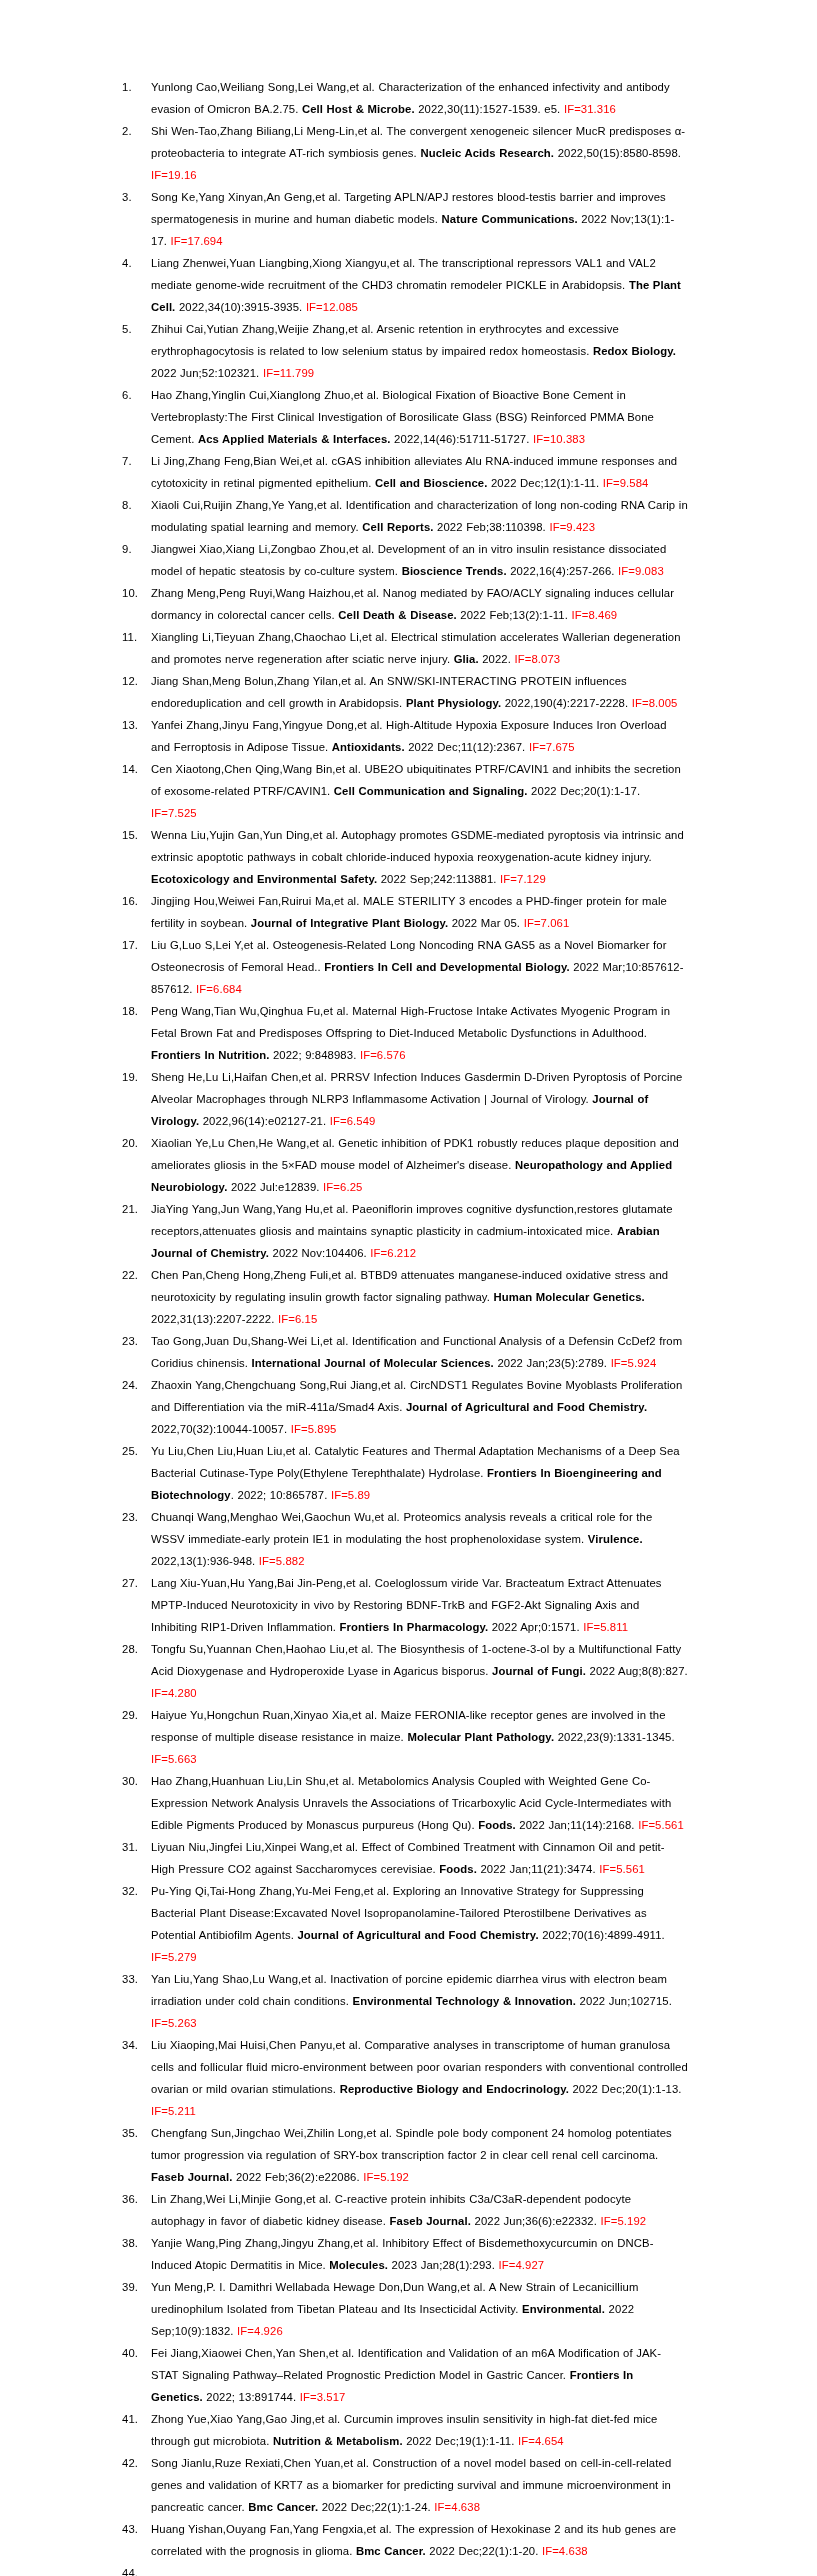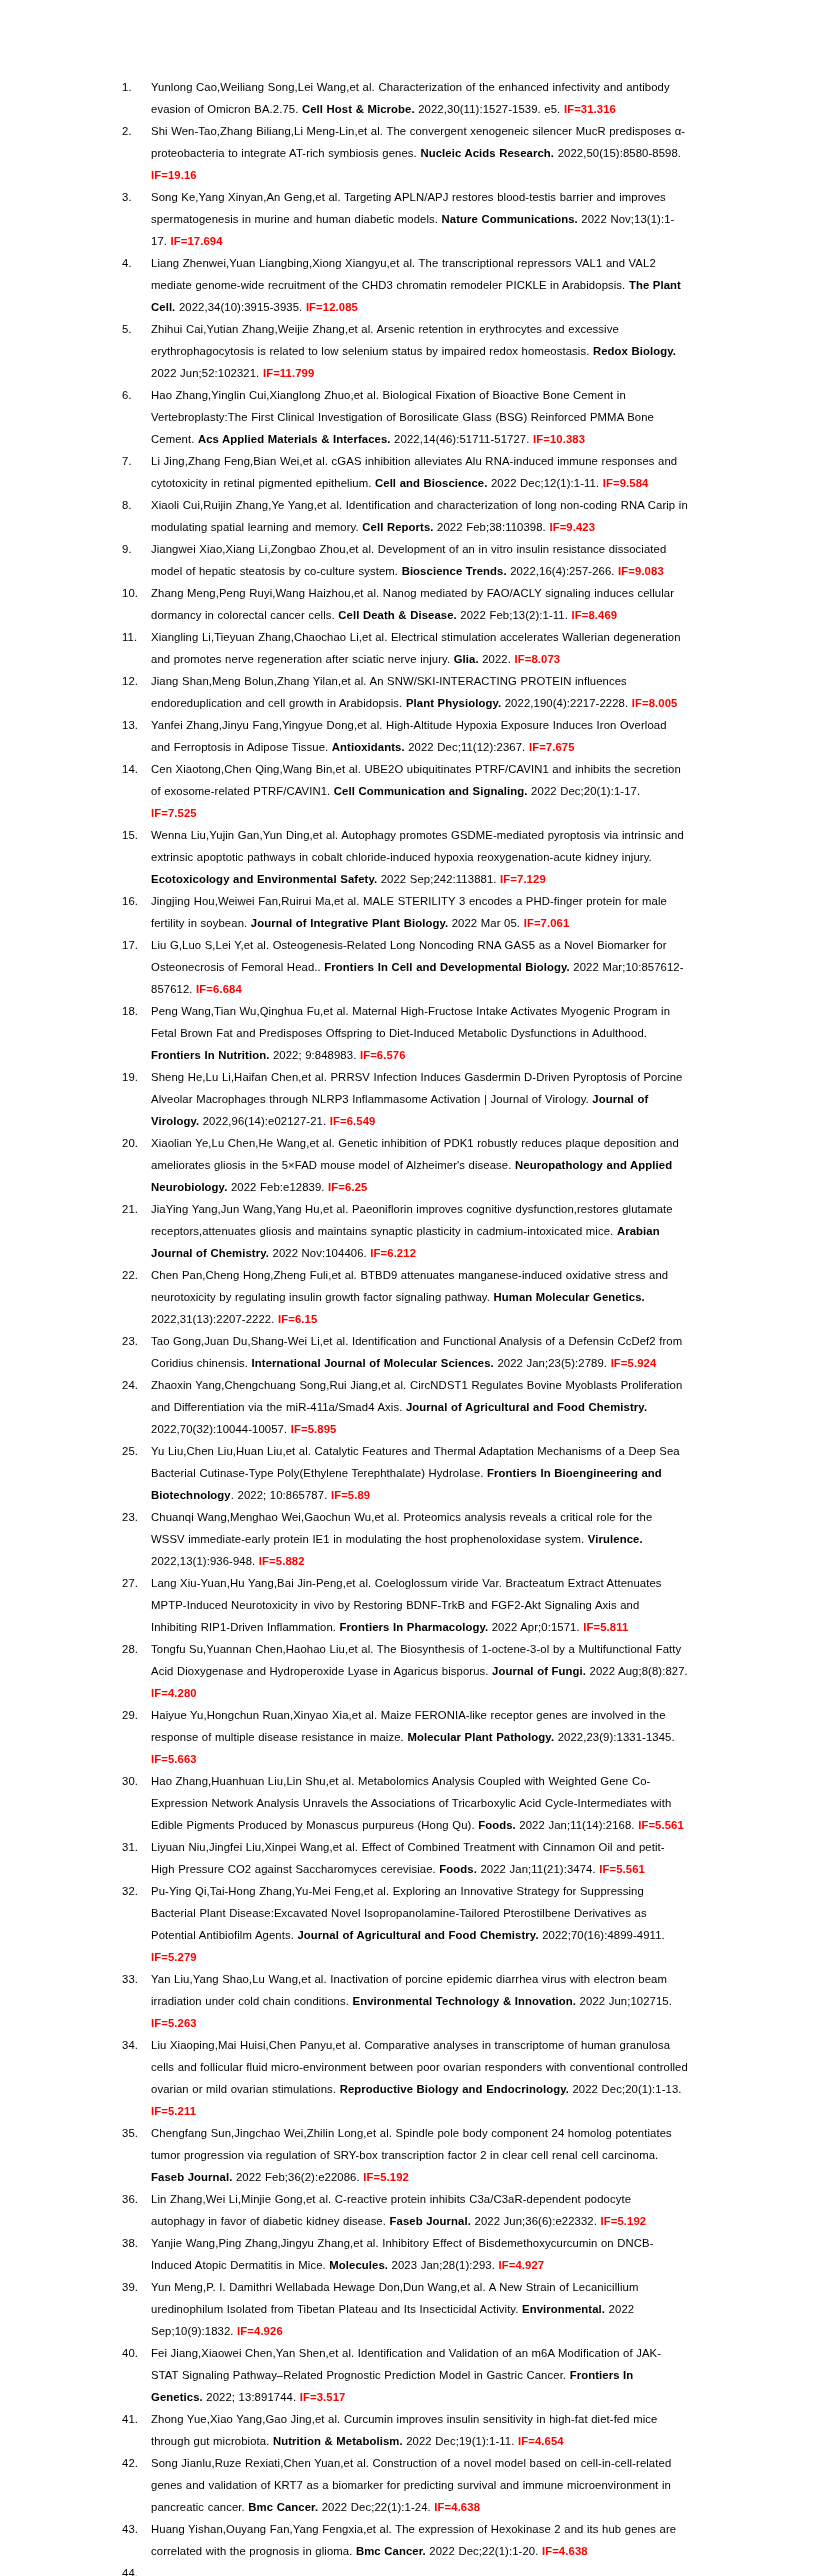--- a/index.html
+++ b/index.html
@@ -28,21 +28,21 @@
   }
   .pub .body {
     flex: 1;
     word-spacing: 0.3px;
   }
   .journal {
     font-weight: 700;
     text-align: center;
   }
   .if {
-    font-weight: 700;
+    font-weight: 400;
     color: #ff0000;
   }
 </style>
 </head>
 <body>
 
 <main class="doc" id="publication-list">
   <div class="pub">
     <span class="num">1.</span>
     <span class="body"><span class="txt">Yunlong Cao,Weiliang Song,Lei Wang,et al. Characterization of the enhanced infectivity and antibody evasion of Omicron BA.2.75. </span><span class="journal">Cell Host &amp; Microbe.</span><span class="tail"> 2022,30(11):1527-1539. e5. </span><span class="if">IF=31.316</span></span>
@@ -133,21 +133,21 @@
     <span class="body"><span class="txt">Peng Wang,Tian Wu,Qinghua Fu,et al. Maternal High-Fructose Intake Activates Myogenic Program in Fetal Brown Fat and Predisposes Offspring to Diet-Induced Metabolic Dysfunctions in Adulthood. </span><span class="journal">Frontiers In Nutrition.</span><span class="tail"> 2022; 9:848983. </span><span class="if">IF=6.576</span></span>
   </div>
 
   <div class="pub">
     <span class="num">19.</span>
     <span class="body"><span class="txt">Sheng He,Lu Li,Haifan Chen,et al. PRRSV Infection Induces Gasdermin D-Driven Pyroptosis of Porcine Alveolar Macrophages through NLRP3 Inflammasome Activation | Journal of Virology. </span><span class="journal">Journal of Virology.</span><span class="tail"> 2022,96(14):e02127-21. </span><span class="if">IF=6.549</span></span>
   </div>
 
   <div class="pub">
     <span class="num">20.</span>
-    <span class="body"><span class="txt">Xiaolian Ye,Lu Chen,He Wang,et al. Genetic inhibition of PDK1 robustly reduces plaque deposition and ameliorates gliosis in the 5×FAD mouse model of Alzheimer's disease. </span><span class="journal">Neuropathology and Applied Neurobiology.</span><span class="tail"> 2022 Feb:e12839. </span><span class="if">IF=6.25</span></span>
+    <span class="body"><span class="txt">Xiaolian Ye,Lu Chen,He Wang,et al. Genetic inhibition of PDK1 robustly reduces plaque deposition and ameliorates gliosis in the 5×FAD mouse model of Alzheimer's disease. </span><span class="journal">Neuropathology and Applied Neurobiology.</span><span class="tail"> 2022 Jul:e12839. </span><span class="if">IF=6.25</span></span>
   </div>
 
   <div class="pub">
     <span class="num">21.</span>
     <span class="body"><span class="txt">JiaYing Yang,Jun Wang,Yang Hu,et al. Paeoniflorin improves cognitive dysfunction,restores glutamate receptors,attenuates gliosis and maintains synaptic plasticity in cadmium-intoxicated mice. </span><span class="journal">Arabian Journal of Chemistry.</span><span class="tail"> 2022 Nov:104406. </span><span class="if">IF=6.212</span></span>
   </div>
 
   <div class="pub">
     <span class="num">22.</span>
     <span class="body"><span class="txt">Chen Pan,Cheng Hong,Zheng Fuli,et al. BTBD9 attenuates manganese-induced oxidative stress and neurotoxicity by regulating insulin growth factor signaling pathway. </span><span class="journal">Human Molecular Genetics.</span><span class="tail"> 2022,31(13):2207-2222. </span><span class="if">IF=6.15</span></span>

